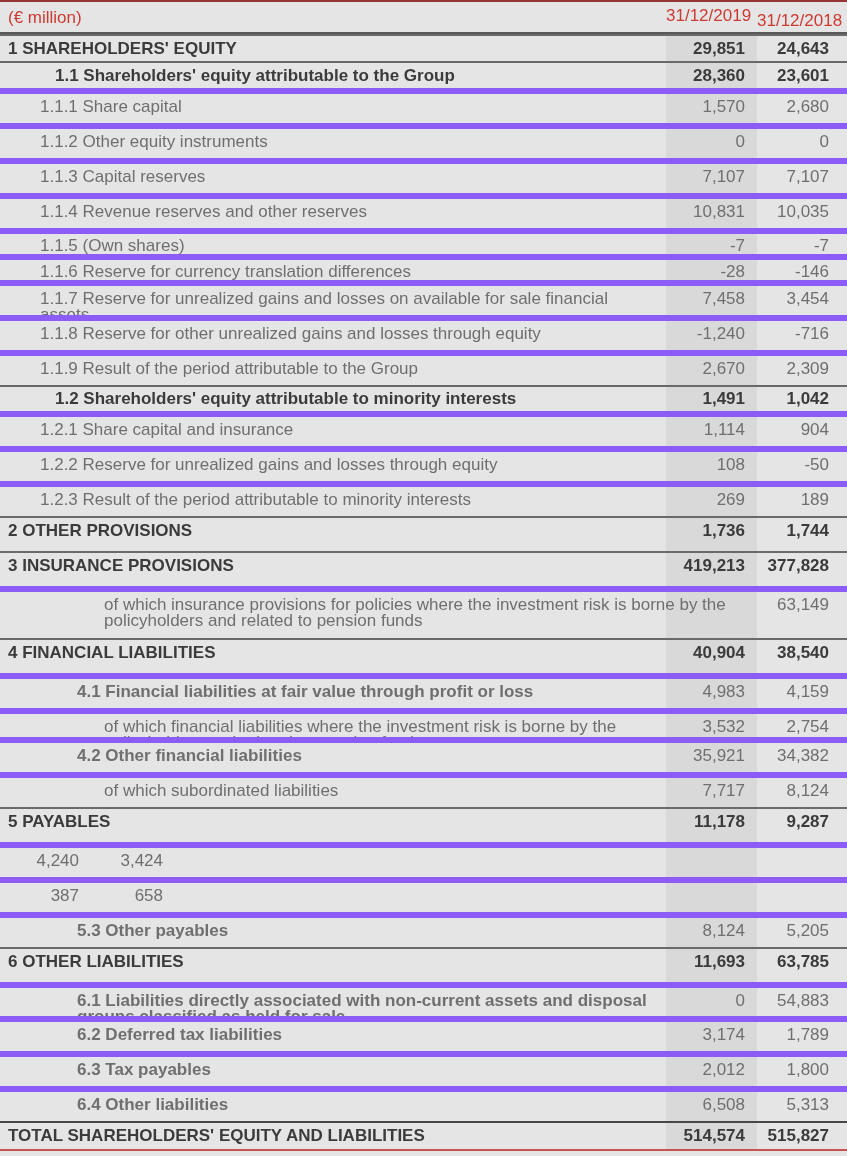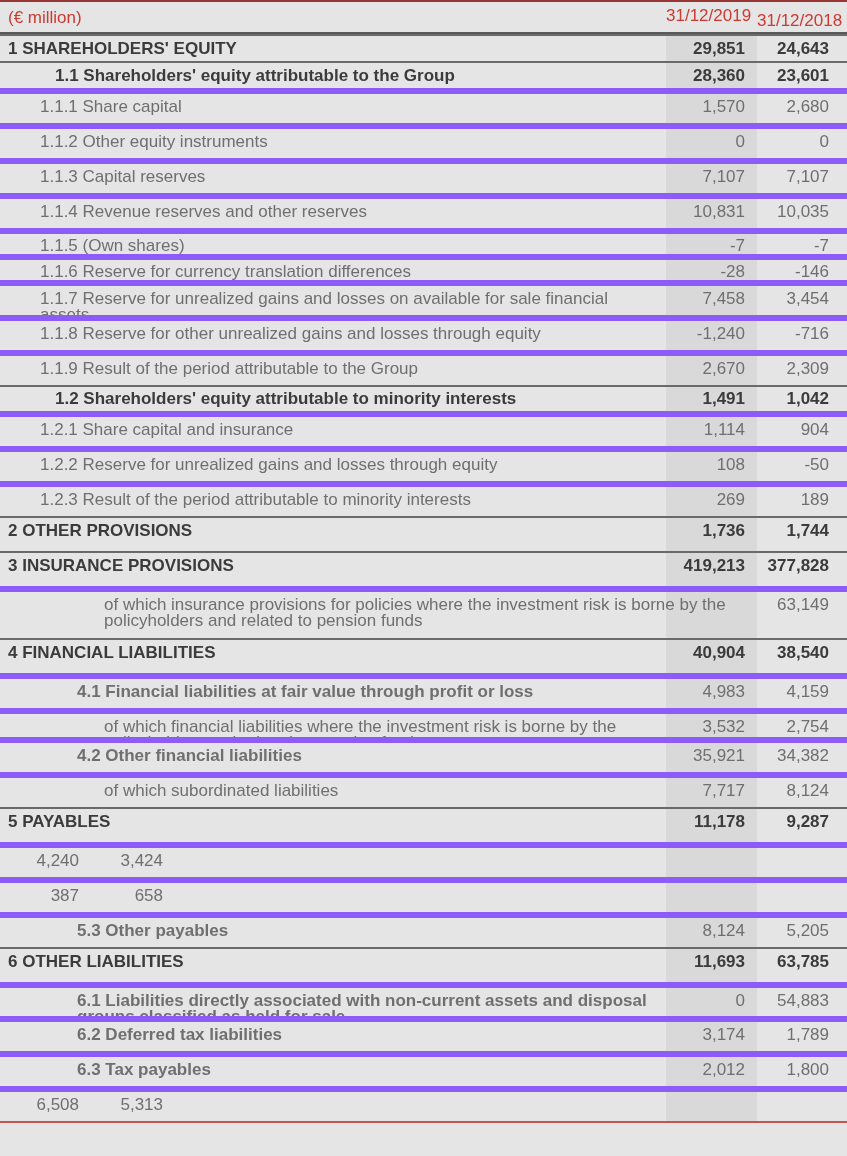--- a/index.html
+++ b/index.html
@@ -207,18 +207,24 @@
         <div class="cell lbl">6.2 Deferred tax liabilities</div>
         <div class="cell c2019">3,174</div>
         <div class="cell c2018">1,789</div>
       </div>
       <div class="row lv3 rh-m b-norm">
         <div class="cell lbl">6.3 Tax payables</div>
         <div class="cell c2019">2,012</div>
         <div class="cell c2018">1,800</div>
       </div>
       <div class="row lv3 rh-m b-norm">
+        <div class="cell lbl">6.4 Other liabilities</div>
         <div class="cell c2019">6,508</div>
         <div class="cell c2018">5,313</div>
+      </div>
+      <div class="row lv0 rh-t b-total bold">
+        <div class="cell lbl">TOTAL SHAREHOLDERS' EQUITY AND LIABILITIES</div>
+        <div class="cell c2019">514,574</div>
+        <div class="cell c2018">515,827</div>
       </div>
     </div>
   <div class="bottom-rule"></div>
 </div>
 
 </body></html>

